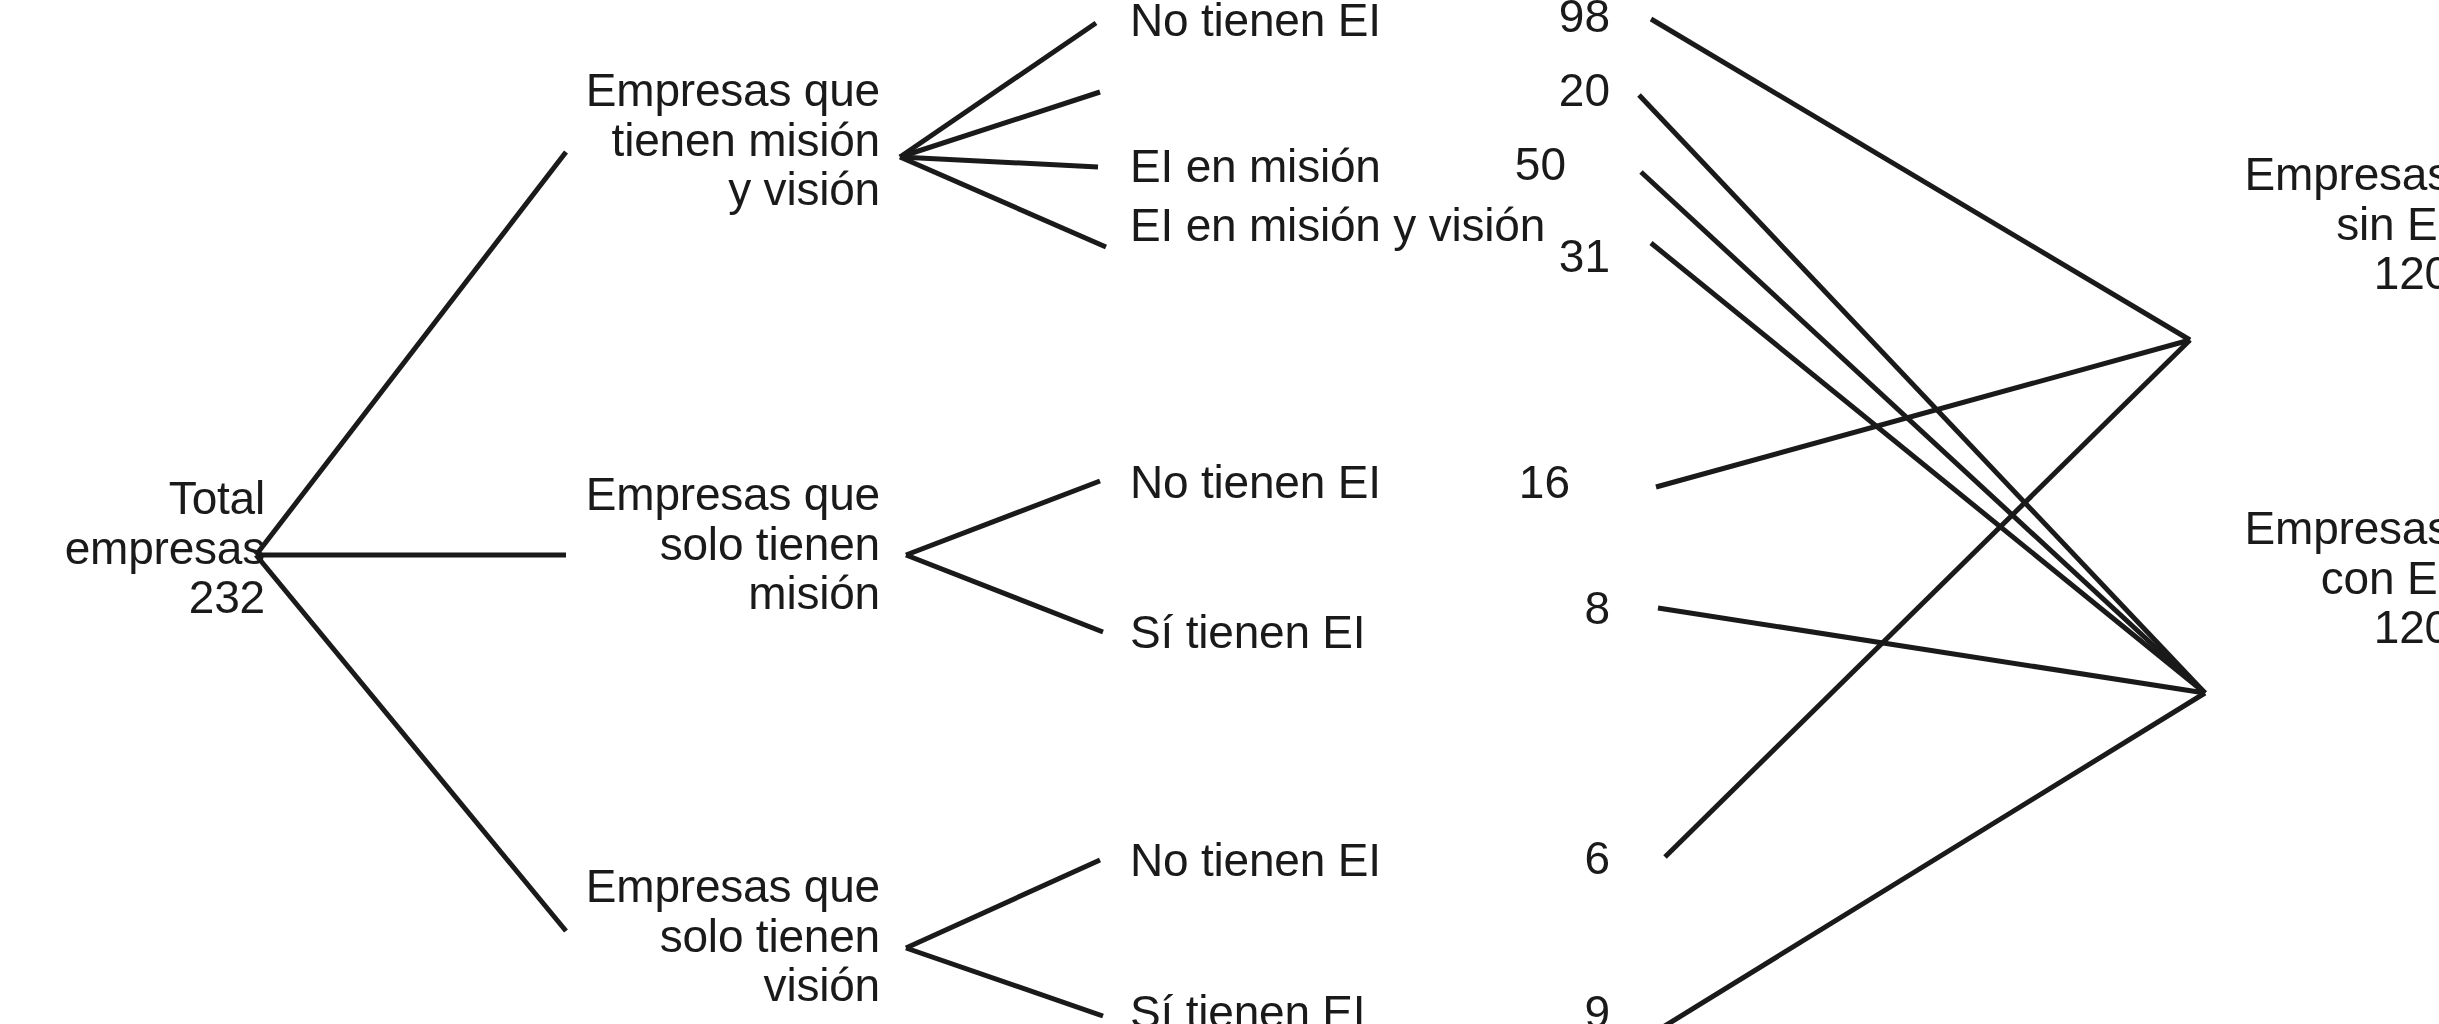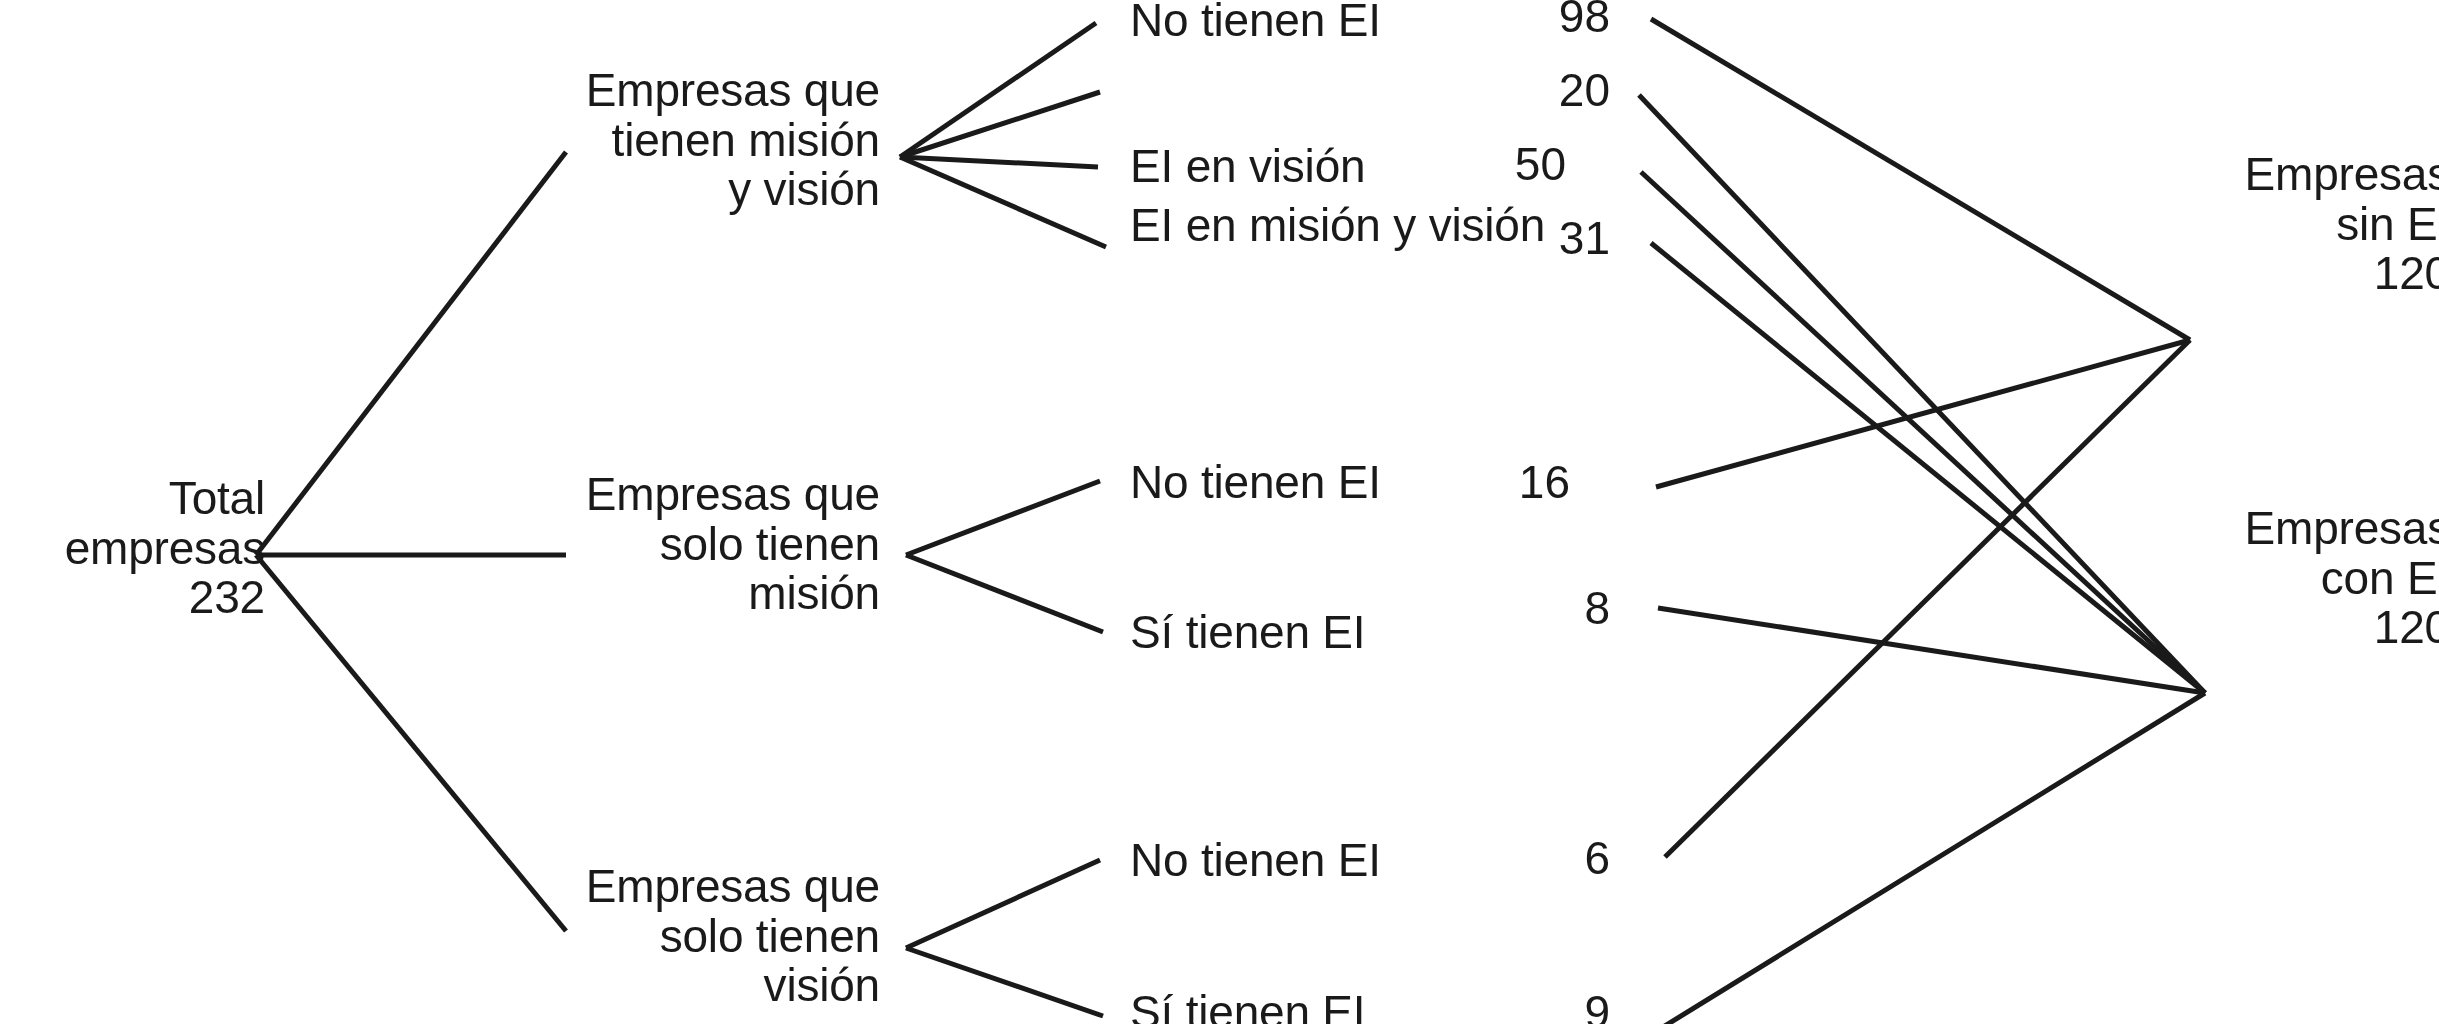--- a/index.html
+++ b/index.html
@@ -93,27 +93,27 @@
 
   <div class="lbl center" style="left:580px; top:470px; width:300px;">Empresas que
 solo tienen
 misión</div>
 
   <div class="lbl center" style="left:580px; top:862px; width:300px;">Empresas que
 solo tienen
 visión</div>
 
   <div class="lbl left" style="left:1130px; top:-4px;">No tienen EI</div>
-  <div class="lbl left" style="left:1130px; top:142px;">EI en visión</div>
+  <div class="lbl left" style="left:1130px; top:142px;">EI en misión</div>
   <div class="lbl left" style="left:1130px; top:201px;">EI en misión y visión</div>
 
   <div class="num" style="left:1500px; top:-8px; width:110px;">98</div>
   <div class="num" style="left:1500px; top:66px; width:110px;">20</div>
   <div class="num" style="left:1456px; top:140px; width:110px;">50</div>
-  <div class="num" style="left:1500px; top:214px; width:110px;">31</div>
+  <div class="num" style="left:1500px; top:232px; width:110px;">31</div>
 
   <div class="lbl left" style="left:1130px; top:458px;">No tienen EI</div>
   <div class="lbl left" style="left:1130px; top:608px;">Sí tienen EI</div>
 
   <div class="num" style="left:1460px; top:458px; width:110px;">16</div>
   <div class="num" style="left:1500px; top:584px; width:110px;">8</div>
 
   <div class="lbl left" style="left:1130px; top:836px;">No tienen EI</div>
   <div class="lbl left" style="left:1130px; top:988px;">Sí tienen EI</div>
 

